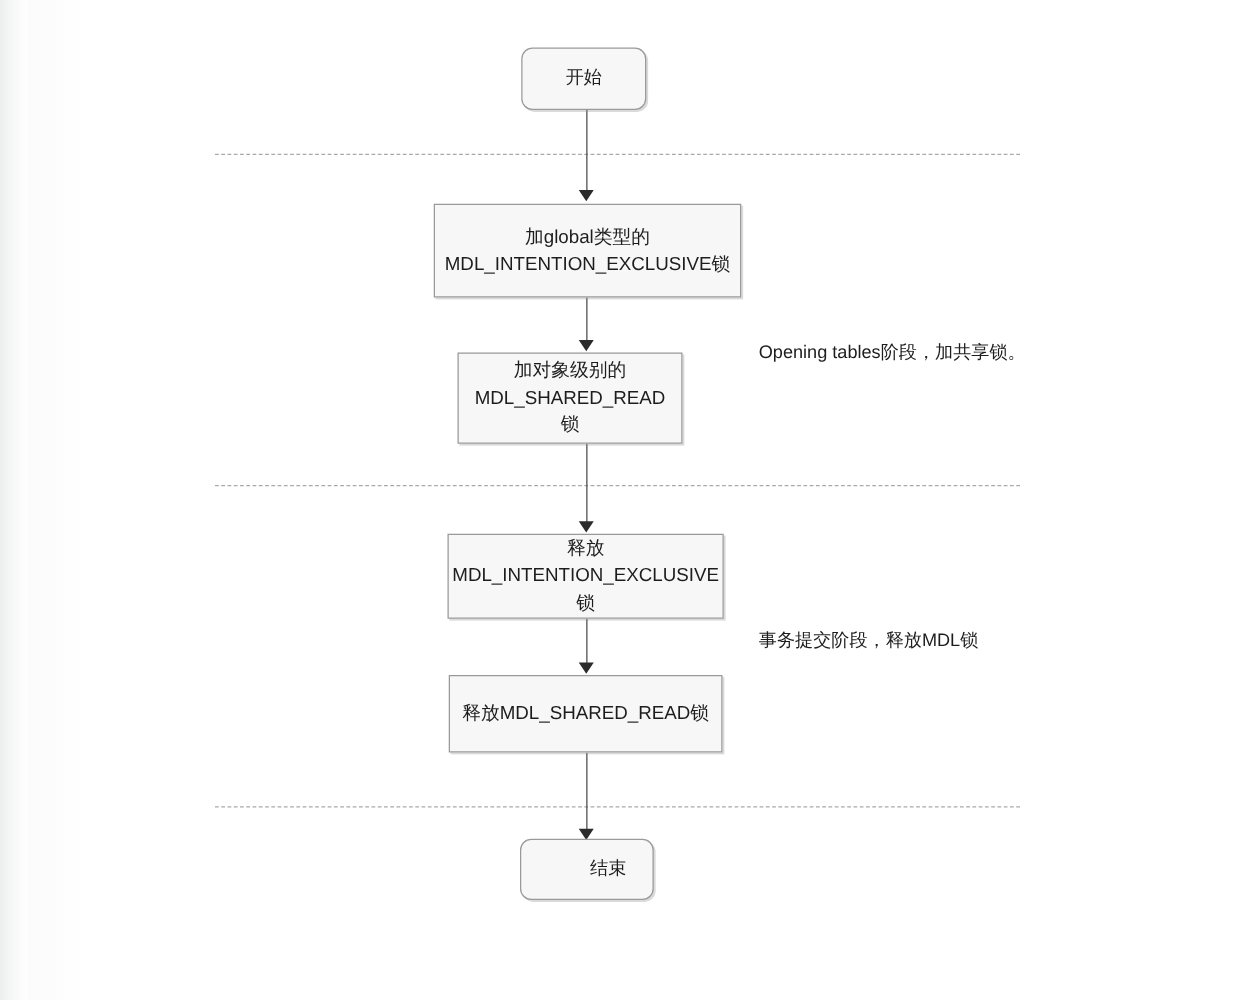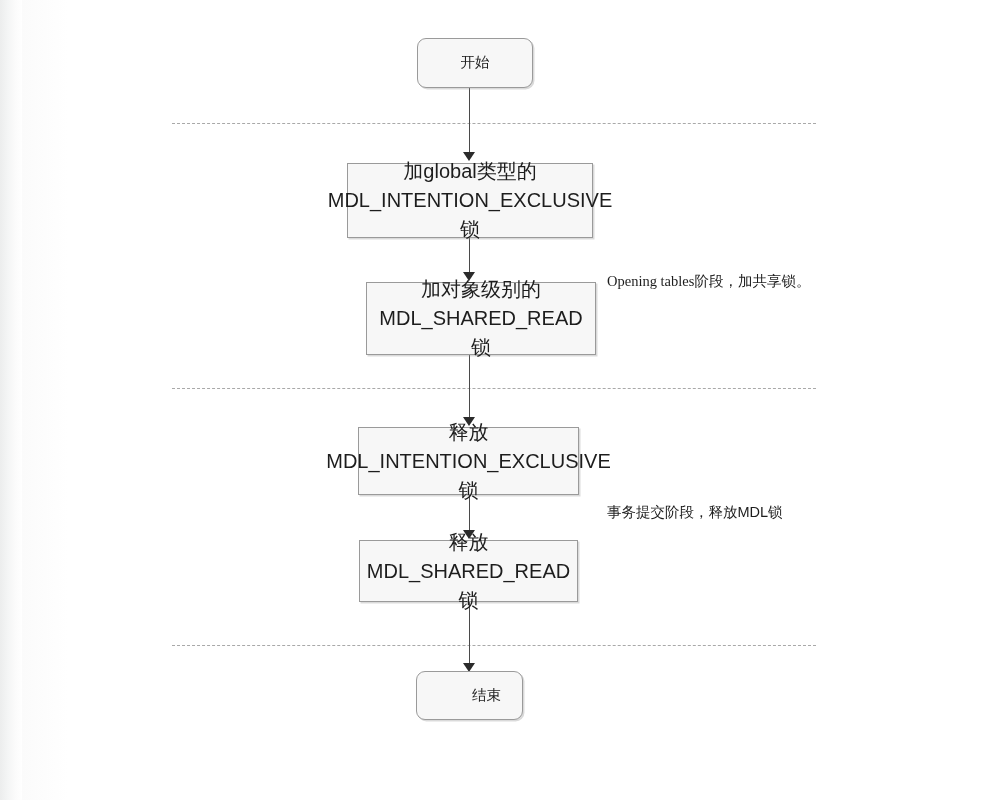--- a/index.html
+++ b/index.html
@@ -42,21 +42,21 @@
     position: absolute;
     box-sizing: border-box;
     background: #f7f7f7;
     border: 1px solid #9a9a9a;
     color: #1d1d1d;
     display: flex;
     align-items: center;
     justify-content: center;
     text-align: center;
     line-height: 1.45;
-    font-size: 20px;
+    font-size: 15px;
     box-shadow: 1.5px 1.5px 0 0 rgba(150,150,150,0.35);
   }
   .node.terminal {
     border-radius: 9px;
     font-size: 14.5px;
   }
   .node .txt {
     display: block;
     white-space: pre-line;
     padding: 0 6px;
@@ -112,45 +112,45 @@
 
   <div class="conn" style="left:469px; top:354px; height:66px;"></div>
   <div class="arrowhead" style="left:463px; top:417px;"></div>
 
   <div class="conn" style="left:469px; top:494px; height:40px;"></div>
   <div class="arrowhead" style="left:463px; top:530px;"></div>
 
   <div class="conn" style="left:469px; top:602px; height:65px;"></div>
   <div class="arrowhead" style="left:463px; top:663px;"></div>
 
-  <div class="node terminal" style="left:417px; top:38px; width:116px; height:50px;">
+  <div class="node terminal" style="left:417px; top:38px; width:100px; height:50px;">
     <span class="txt">开始</span>
   </div>
 
   <div class="node" style="left:347px; top:163px; width:246px; height:75px;">
     <span class="txt">加global类型的
 MDL_INTENTION_EXCLUSIVE锁</span>
   </div>
 
-  <div class="node" style="left:366px; top:282px; width:230px; height:73px;">
+  <div class="node" style="left:366px; top:282px; width:180px; height:73px;">
     <span class="txt">加对象级别的
 MDL_SHARED_READ锁</span>
   </div>
 
   <div class="node" style="left:359px; top:540px; width:219px; height:62px;">
     <span class="txt">释放MDL_SHARED_READ锁</span>
   </div>
 
   <div class="node" style="left:358px; top:427px; width:221px; height:68px;">
     <span class="txt">释放
 MDL_INTENTION_EXCLUSIVE
 锁</span>
   </div>
 
   <div class="node terminal" style="left:416px; top:671px; width:107px; height:49px;padding-left:34px;">
     <span class="txt">结束</span>
   </div>
 
-  <div class="annotation" style="left:607px; top:272px;font-family:Liberation Serif, serif;">Opening tables阶段，加共享锁。</div>
+  <div class="annotation" style="left:607px; top:272px;">Opening tables阶段，加共享锁。</div>
 
   <div class="annotation" style="left:607px; top:503px;">事务提交阶段，释放MDL锁</div>
 
 </div>
 
 </body></html>

